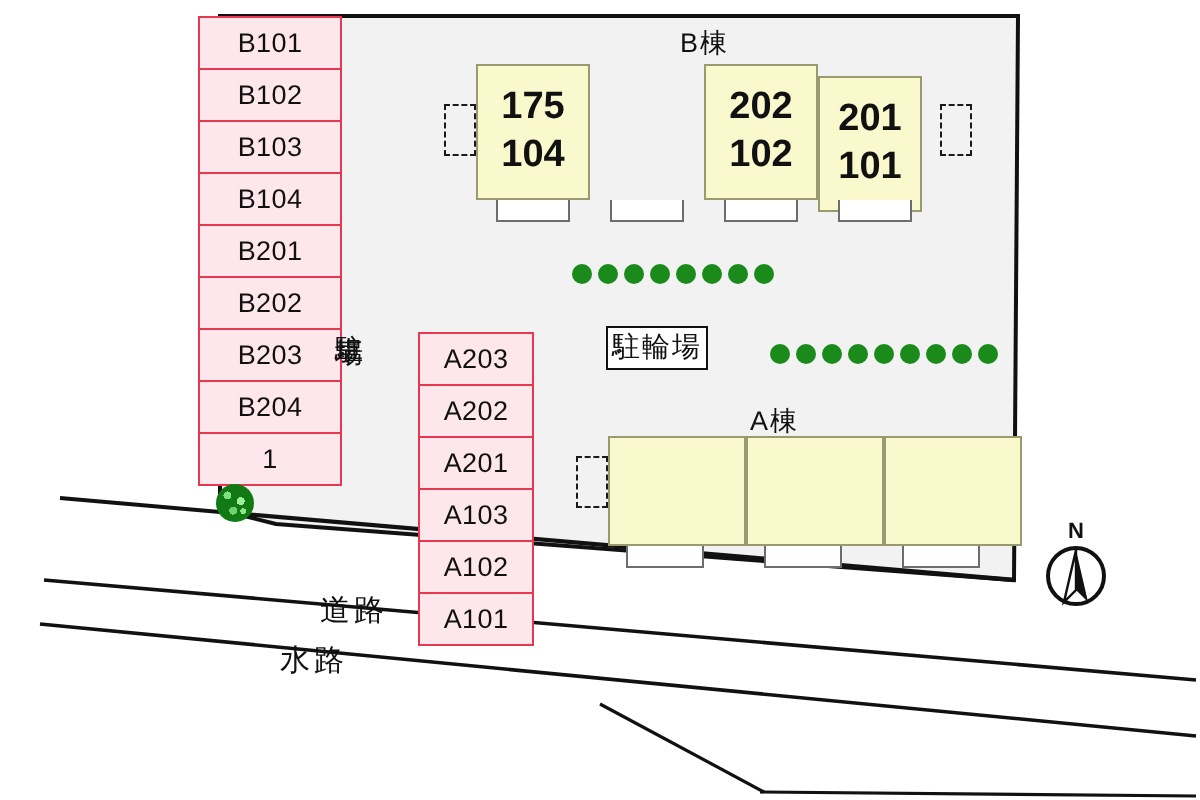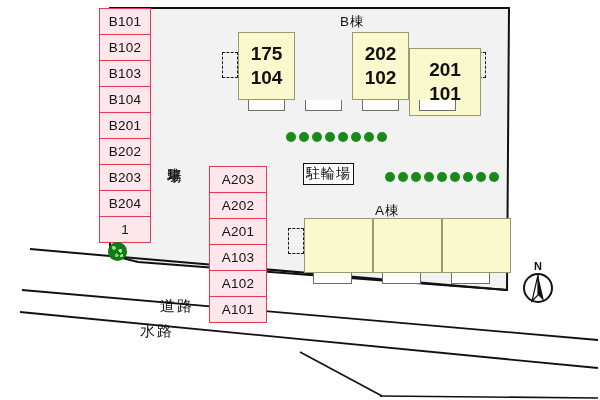--- a/index.html
+++ b/index.html
@@ -41,21 +41,21 @@
     background: #fde6ec;
     border: 1.6px solid #e8384f;
     display: flex;
     align-items: center;
     justify-content: center;
     font-size: 13.5px;
     color: #111111;
     letter-spacing: 0.2px;
     line-height: 1;
   }
-  .stall.left-col { width: 52px; height: 27px; left: 99px; }
+  .stall.left-col { width: 72px; height: 27px; left: 99px; }
   .stall.mid-col  { width: 58px; height: 27px; left: 209px; margin-top: 30px; }
 
   
   .unit {
     position: absolute;
     box-sizing: border-box;
     background: #faf8cd;
     border: 1.4px solid #9a9a70;
     display: flex;
     flex-direction: column;
@@ -217,21 +217,21 @@
     <div class="annex" style="left:470px; top:52px; width:16px; height:26px"></div>
 
     <div class="unit" style="left:238px; top:32px; width:57px; height:68px">
       <span>175</span>
       <span>104</span>
     </div>
     <div class="unit" style="left:352px; top:32px; width:57px; height:68px">
       <span>202</span>
       <span>102</span>
     </div>
-    <div class="unit" style="left:409px; top:48px; width:72px; height:68px">
+    <div class="unit" style="left:409px; top:38px; width:52px; height:68px">
       <span>201</span>
       <span>101</span>
     </div>
 
     <div class="stub" style="left:248px; top:100px; width:37px; height:11px"></div>
     <div class="stub" style="left:305px; top:100px; width:37px; height:11px"></div>
     <div class="stub" style="left:362px; top:100px; width:37px; height:11px"></div>
     <div class="stub" style="left:419px; top:100px; width:37px; height:11px"></div>
 
     <div class="hedge" style="left:286px; top:132px">

